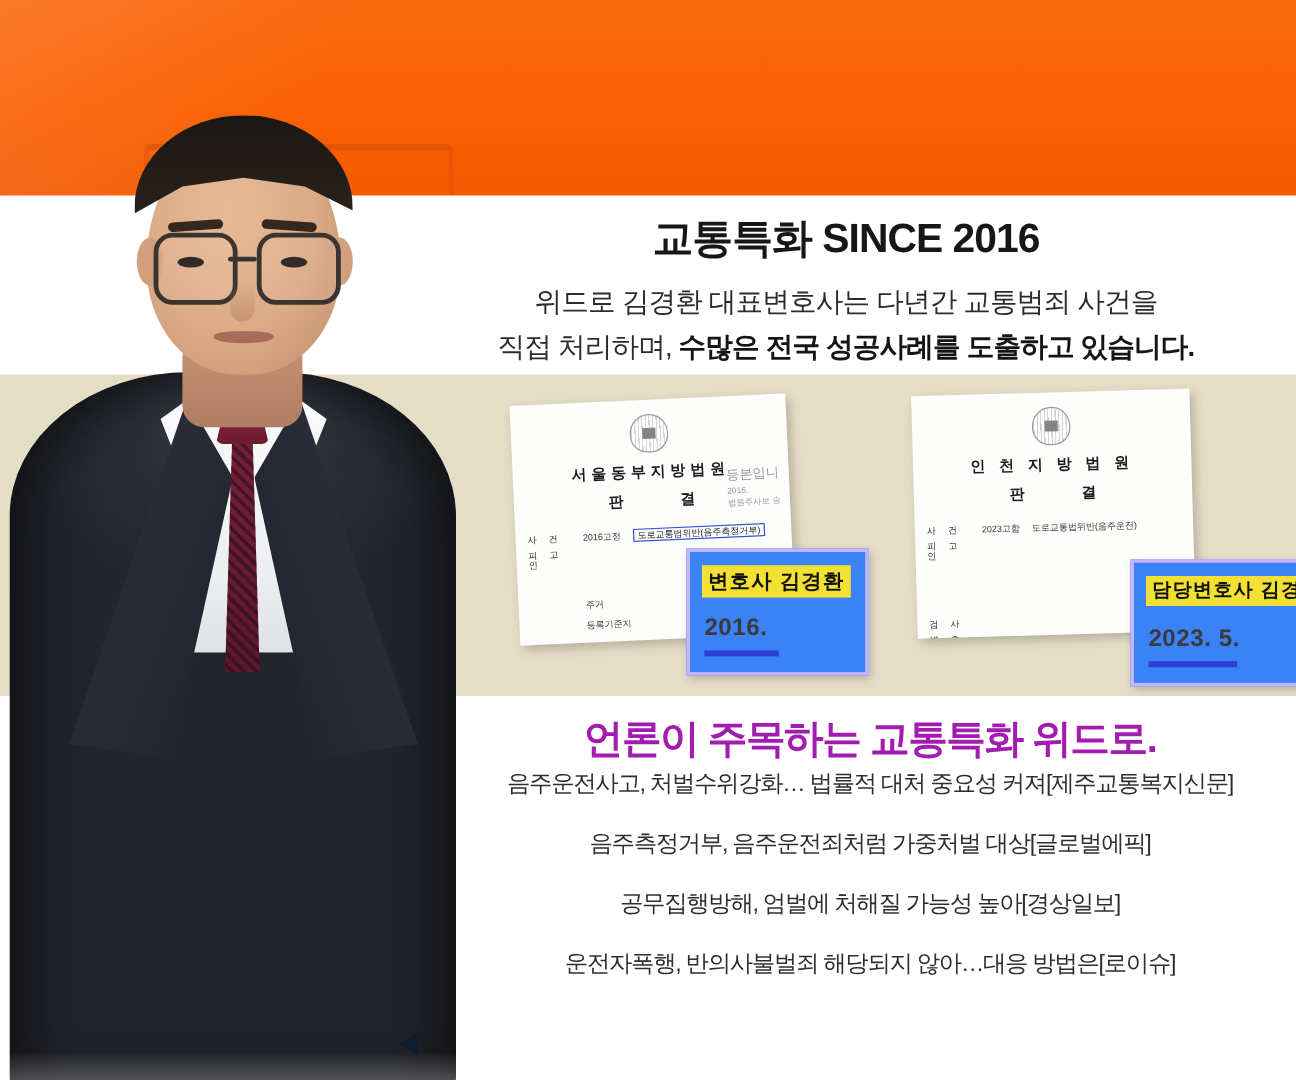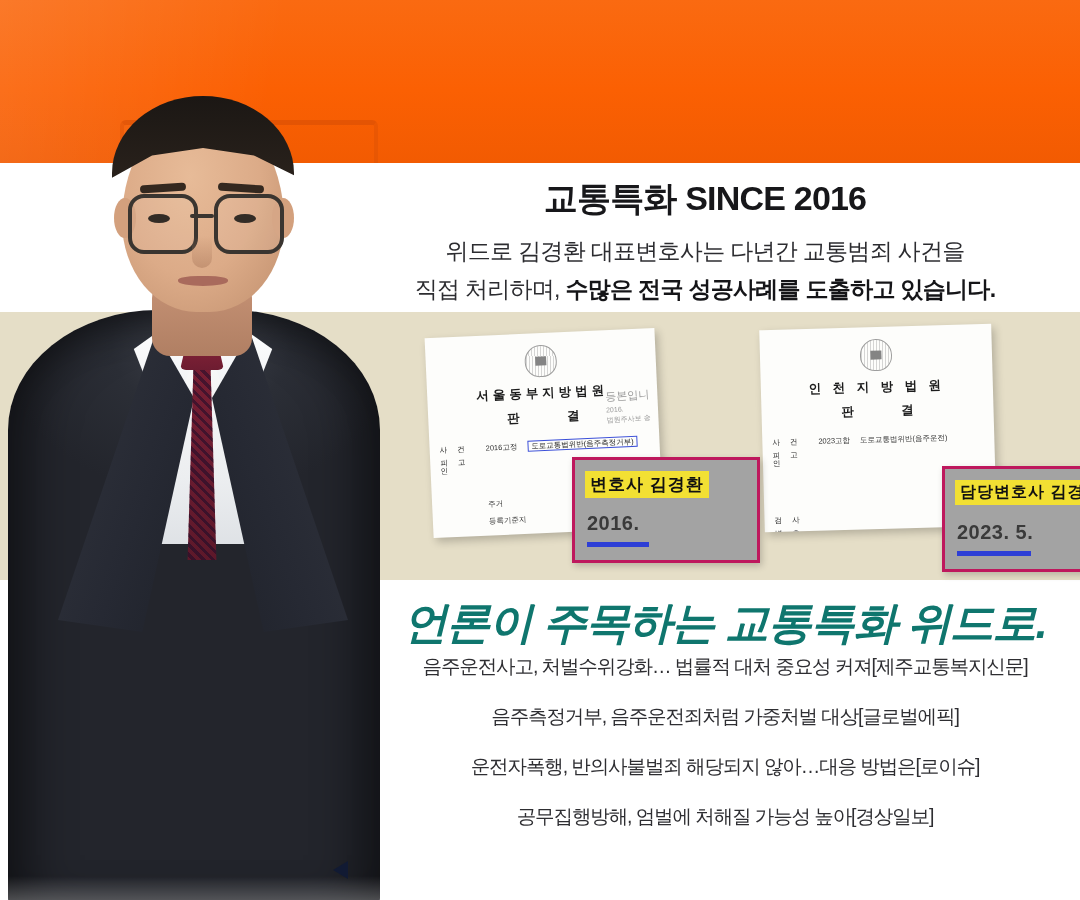--- a/index.html
+++ b/index.html
@@ -381,25 +381,24 @@
   .hl {
     background: #f5e23a;
     padding: 1px 2px;
     color: #1a1a1a;
   }
   .doc-gap { height: 22px; }
 
   
   .callout {
     position: absolute;
-    background: #a3a3a3;
-    border: 3px solid #be185d;
+    background: #3b82f6;
+    border: 3px solid #c4b5fd;
     z-index: 8;
     box-shadow: 2px 3px 7px rgba(0,0,0,0.20);
-    padding-left: 36px;
   }
   .callout-1 { left: 572px; top: 457px; width: 146px; height: 100px; }
   .callout-2 { left: 942px; top: 466px; width: 168px; height: 100px; }
   .co-hl {
     position: absolute;
     left: 10px; top: 11px;
     background: #f2e033;
     color: #111111;
     font-weight: 700;
     letter-spacing: 1px;
@@ -426,26 +425,25 @@
 
   
   .media {
     position: absolute;
     left: 370px; top: 594px;
     width: 710px;
     text-align: center;
     z-index: 7;
   }
   .media-title {
-    color: #0f766e;
-    font-size: 44px;
+    color: #a21caf;
+    font-size: 33px;
     font-weight: 700;
     letter-spacing: -1.2px;
     white-space: nowrap;
-    font-style: italic;
   }
   .media-list { }
   .media-item {
     color: #2e2e32;
     font-size: 19.5px;
     font-weight: 400;
     letter-spacing: -1.1px;
     margin-bottom: 23px;
     white-space: nowrap;
   }
@@ -563,18 +561,18 @@
     <div class="co-hl">담당변호사 김경환,</div>
     <div class="co-date">2023. 5.</div>
     <div class="co-bar"></div>
   </div>
 
   <div class="media">
     <div class="media-title">언론이 주목하는 교통특화 위드로.</div>
     <div class="media-list">
       <div class="media-item">음주운전사고, 처벌수위강화… 법률적 대처 중요성 커져[제주교통복지신문]</div>
       <div class="media-item">음주측정거부, 음주운전죄처럼 가중처벌 대상[글로벌에픽]</div>
+      <div class="media-item">공무집행방해, 엄벌에 처해질 가능성 높아[경상일보]</div>
       <div class="media-item">운전자폭행, 반의사불벌죄 해당되지 않아…대응 방법은[로이슈]</div>
-      <div class="media-item">공무집행방해, 엄벌에 처해질 가능성 높아[경상일보]</div>
     </div>
   </div>
 
 </div>
 
 </body></html>

